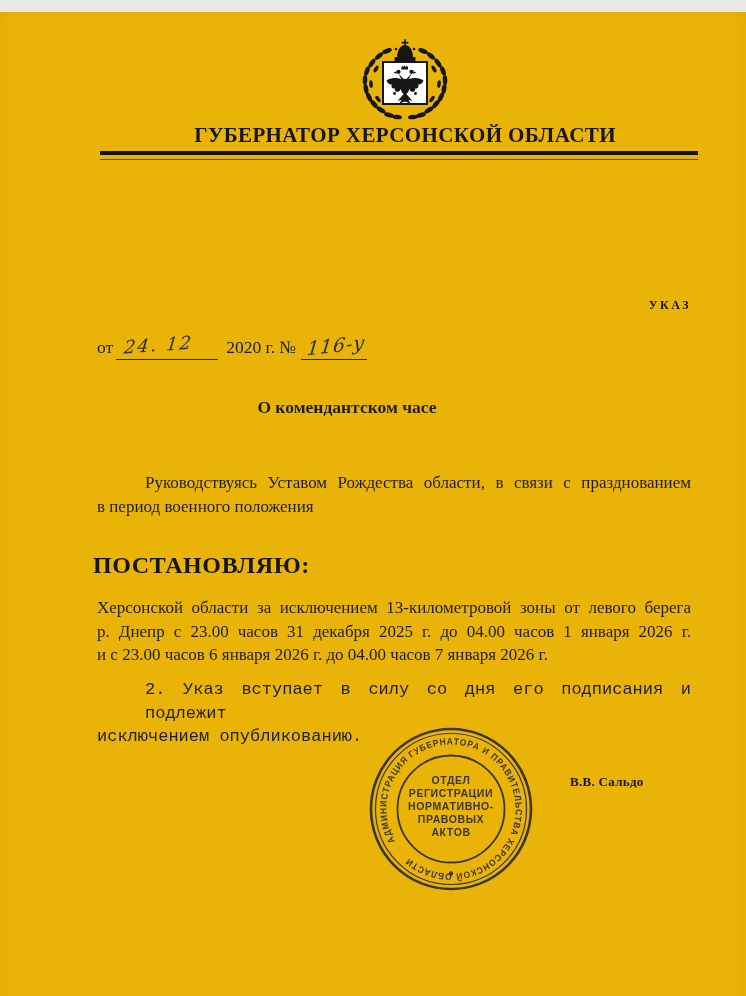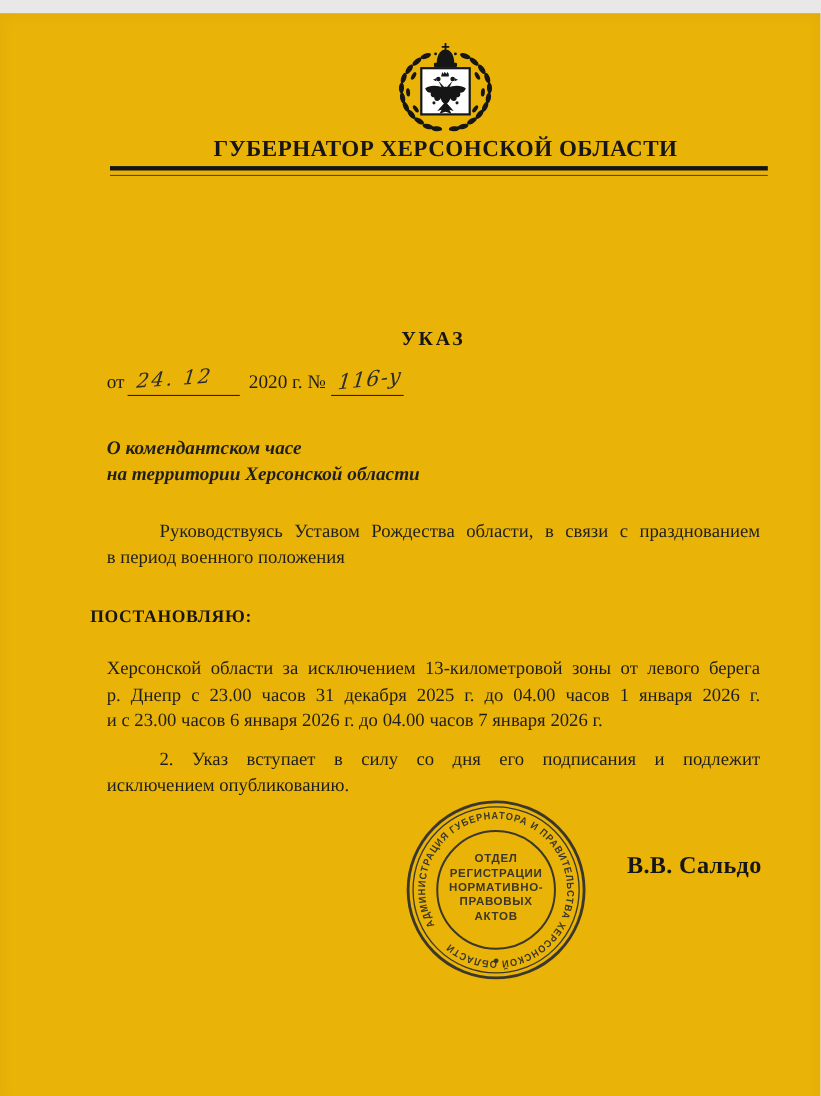--- a/index.html
+++ b/index.html
@@ -19,21 +19,21 @@
   .org-name{
     position:absolute;left:103px;top:111px;width:604px;
     text-align:center;font-weight:bold;font-size:21px;letter-spacing:0.4px;
     color:#161616;white-space:nowrap;
   }
   .rule-thick{position:absolute;left:100px;top:139px;width:598px;height:4px;background:#141414;}
   .rule-thin{position:absolute;left:100px;top:147px;width:598px;height:1.4px;background:#4a4a4a;}
   
   .decree-title{
     position:absolute;left:97px;top:286px;width:594px;
-    text-align:center;font-weight:bold;font-size:18px;letter-spacing:2.5px;
+    text-align:right;font-weight:bold;font-size:12px;letter-spacing:2.5px;
     color:#161616;
   }
   
   .date-line{
     position:absolute;left:97px;top:321px;width:594px;
     font-size:17.5px;line-height:26px;white-space:nowrap;
   }
   .hw-slot{
     display:inline-block;position:relative;vertical-align:bottom;
     border-bottom:1.6px solid #222;height:26px;
@@ -44,38 +44,38 @@
   .handwritten{
     position:absolute;bottom:1px;
     font-family:"DejaVu Serif", serif;font-style:italic;
     color:#2d2d2d;white-space:nowrap;
   }
   .hw-date{left:8px;font-size:18px;transform:rotate(-4deg) skewX(-10deg);letter-spacing:2px;}
   .hw-num{left:6px;font-size:19px;transform:rotate(-6deg) skewX(-12deg);letter-spacing:1px;}
   
   .subject{
     position:absolute;left:97px;top:384px;width:500px;
-    font-style:italic;font-weight:bold;font-size:17.5px;line-height:23px;
+    font-weight:bold;font-size:17.5px;line-height:23px;text-align:center;
   }
   
   .para{position:absolute;left:97px;width:594px;font-size:17px;line-height:23.5px;}
   .preamble{top:459px;}
   .item1{top:584px;}
-  .item2{top:666px;}
+  .item2{top:666px;font-family:Liberation Mono, monospace;}
   .just{text-align:justify;text-align-last:justify;}
   .indent{padding-left:48px;}
   .resolve{
-    position:absolute;left:82px;top:540px;
-    font-weight:bold;font-size:16px;letter-spacing:0.6px;color:#161616;
+    position:absolute;left:93px;top:540px;
+    font-weight:bold;font-size:24px;letter-spacing:0.6px;color:#161616;
   }
   
   .stamp{position:absolute;left:368px;top:714px;width:166px;height:166px;opacity:0.93;}
   .signature{
     position:absolute;left:570px;top:762px;
-    font-weight:bold;font-size:22px;letter-spacing:0.3px;color:#161616;
+    font-weight:bold;font-size:13px;letter-spacing:0.3px;color:#161616;
   }
   .ink{fill:#161616;}
 </style>
 </head>
 <body>
 
 <div class="page">
 
   <div class="emblem">
     <svg viewBox="0 0 108 86" width="108" height="88">
@@ -143,21 +143,20 @@
   <div class="rule-thin"></div>
 
   <div class="decree-title">УКАЗ</div>
 
   <div class="date-line">
     <span>от</span><span class="hw-slot slot1"><span class="handwritten hw-date">24. 12</span></span><span class="year-label">2020 г. №</span><span class="hw-slot slot2"><span class="handwritten hw-num">116-у</span></span>
   </div>
 
   <div class="subject">
     <div>О комендантском часе</div>
-    <div>на территории Херсонской области</div>
   </div>
 
   <div class="para preamble">
     <div class="just indent">Руководствуясь Уставом Рождества области, в связи с празднованием</div>
     <div>в период военного положения</div>
   </div>
 
   <div class="resolve">ПОСТАНОВЛЯЮ:</div>
 
   <div class="para item1">

